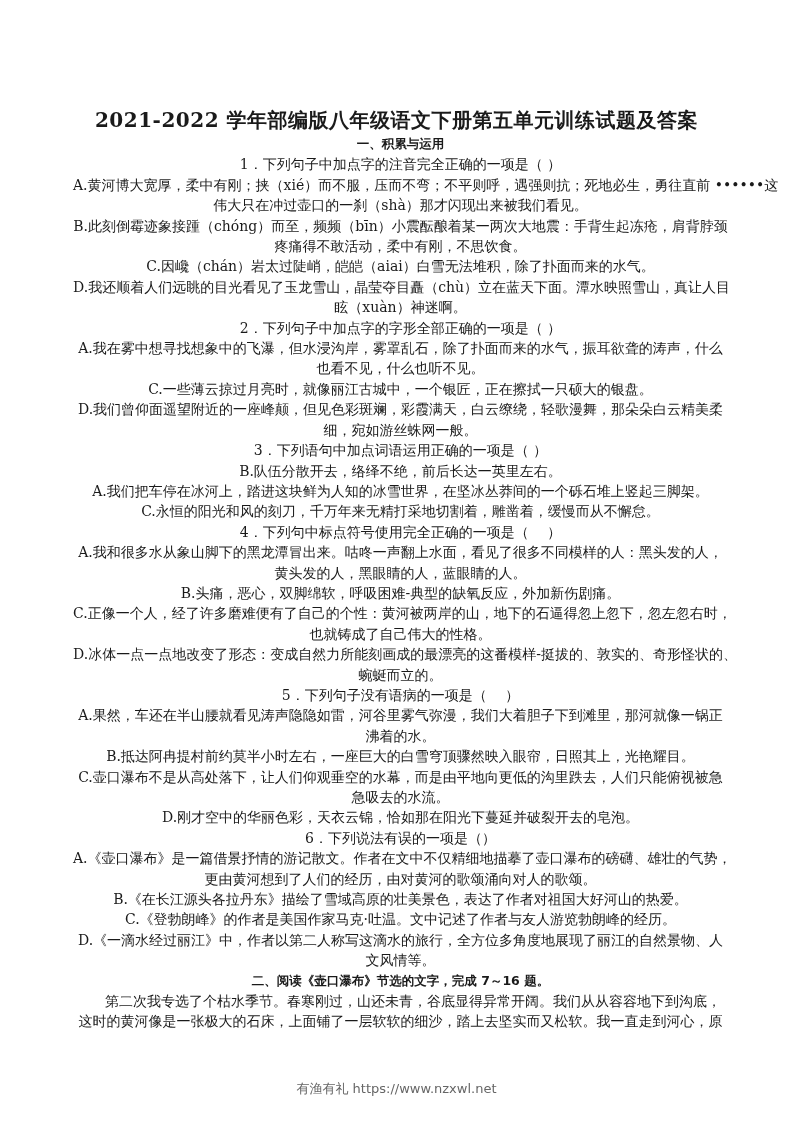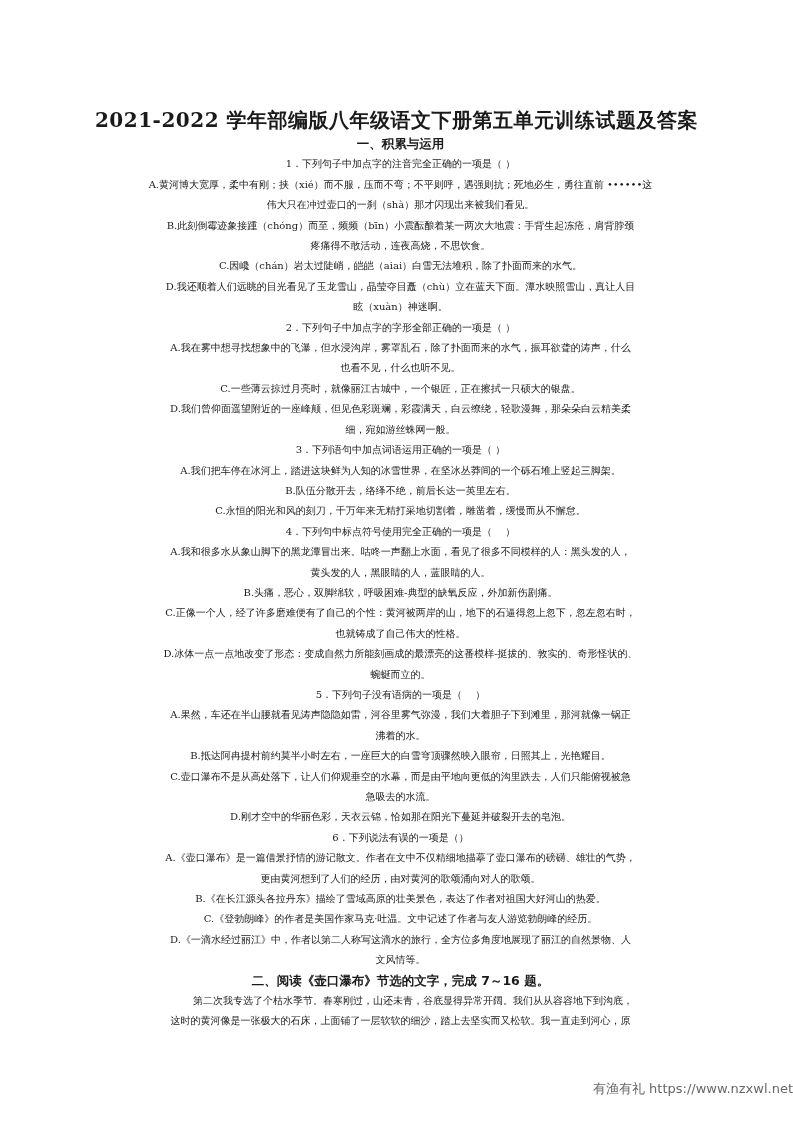--- a/index.html
+++ b/index.html
@@ -2,50 +2,50 @@
 <html><head>
 <meta charset="utf-8">
 <style>
   html, body { margin:0; padding:0; background:#ffffff; }
   body { width:793px; height:1122px; position:relative; overflow:hidden;
          font-family:"DejaVu Serif","Liberation Serif",serif; color:#1a1a1a; }
   .page { position:absolute; left:0; top:12px; width:678px; height:1122px;padding-left:28px; }
   .title { position:absolute; left:0; width:793px; top:96px; text-align:center;
            font-size:20px; font-weight:bold; letter-spacing:0.5px; line-height:24px; }
   .content { position:absolute; left:73px; top:122px; width:655px;text-align:center; }
-  .line { font-size:10px; line-height:20.4px; white-space:nowrap; overflow:visible; }
+  .line { font-size:14px; line-height:20.4px; white-space:nowrap; overflow:visible; }
   .section { font-weight:bold; font-family:"DejaVu Sans","Liberation Sans",sans-serif; font-size:12.5px; }
   .indent { text-indent:25px; }
-  .footer { position:absolute; left:0; width:793px; top:1068px; text-align:right;
+  .footer { position:absolute; left:0; width:793px; top:1068px; text-align:center;
             font-family:"DejaVu Sans","Liberation Sans",sans-serif; font-size:13px; color:#666666; }
 </style>
 </head>
 <body>
 
 <div class="page">
   <div class="title">2021-2022 学年部编版八年级语文下册第五单元训练试题及答案</div>
   <div class="content" id="content">
       <div class="line section">一、积累与运用</div>
       <div class="line">1．下列句子中加点字的注音完全正确的一项是（ ）</div>
       <div class="line">A.黄河博大宽厚，柔中有刚；挟（xié）而不服，压而不弯；不平则呼，遇强则抗；死地必生，勇往直前 ••••••这</div>
       <div class="line">伟大只在冲过壶口的一刹（shà）那才闪现出来被我们看见。</div>
       <div class="line">B.此刻倒霉迹象接踵（chóng）而至，频频（bīn）小震酝酿着某一两次大地震：手背生起冻疮，肩背脖颈</div>
-      <div class="line">疼痛得不敢活动，连夜高烧，不思饮食。</div>
+      <div class="line">疼痛得不敢活动，柔中有刚，不思饮食。</div>
       <div class="line">C.因巉（chán）岩太过陡峭，皑皑（aiai）白雪无法堆积，除了扑面而来的水气。</div>
       <div class="line">D.我还顺着人们远眺的目光看见了玉龙雪山，晶莹夺目矗（chù）立在蓝天下面。潭水映照雪山，真让人目</div>
       <div class="line">眩（xuàn）神迷啊。</div>
       <div class="line">2．下列句子中加点字的字形全部正确的一项是（ ）</div>
       <div class="line">A.我在雾中想寻找想象中的飞瀑，但水浸沟岸，雾罩乱石，除了扑面而来的水气，振耳欲聋的涛声，什么</div>
       <div class="line">也看不见，什么也听不见。</div>
       <div class="line">C.一些薄云掠过月亮时，就像丽江古城中，一个银匠，正在擦拭一只硕大的银盘。</div>
       <div class="line">D.我们曾仰面遥望附近的一座峰颠，但见色彩斑斓，彩霞满天，白云缭绕，轻歌漫舞，那朵朵白云精美柔</div>
       <div class="line">细，宛如游丝蛛网一般。</div>
       <div class="line">3．下列语句中加点词语运用正确的一项是（ ）</div>
+      <div class="line">B.队伍分散开去，络绎不绝，前后长达一英里左右。</div>
       <div class="line">A.我们把车停在冰河上，踏进这块鲜为人知的冰雪世界，在坚冰丛莽间的一个砾石堆上竖起三脚架。</div>
-      <div class="line">B.队伍分散开去，络绎不绝，前后长达一英里左右。</div>
       <div class="line">C.永恒的阳光和风的刻刀，千万年来无精打采地切割着，雕凿着，缓慢而从不懈怠。</div>
       <div class="line">4．下列句中标点符号使用完全正确的一项是（　 ）</div>
       <div class="line">A.我和很多水从象山脚下的黑龙潭冒出来。咕咚一声翻上水面，看见了很多不同模样的人：黑头发的人，</div>
       <div class="line">黄头发的人，黑眼睛的人，蓝眼睛的人。</div>
       <div class="line">B.头痛，恶心，双脚绵软，呼吸困难-典型的缺氧反应，外加新伤剧痛。</div>
       <div class="line">C.正像一个人，经了许多磨难便有了自己的个性：黄河被两岸的山，地下的石逼得忽上忽下，忽左忽右时，</div>
       <div class="line">也就铸成了自己伟大的性格。</div>
       <div class="line">D.冰体一点一点地改变了形态：变成自然力所能刻画成的最漂亮的这番模样-挺拔的、敦实的、奇形怪状的、</div>
       <div class="line">蜿蜒而立的。</div>
       <div class="line">5．下列句子没有语病的一项是（　 ）</div>

